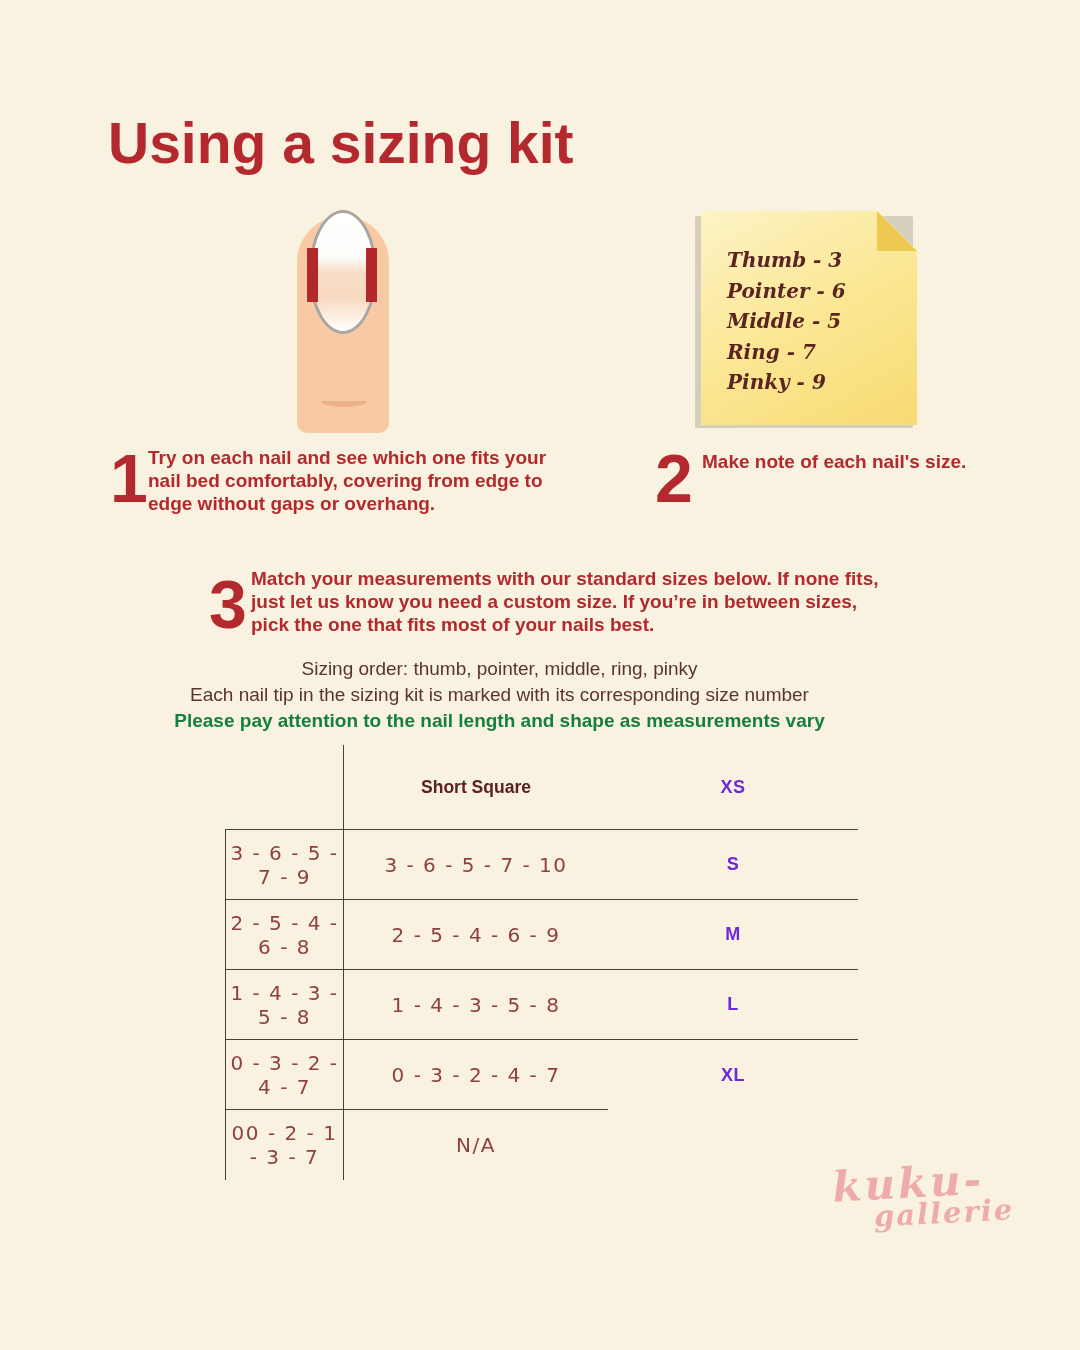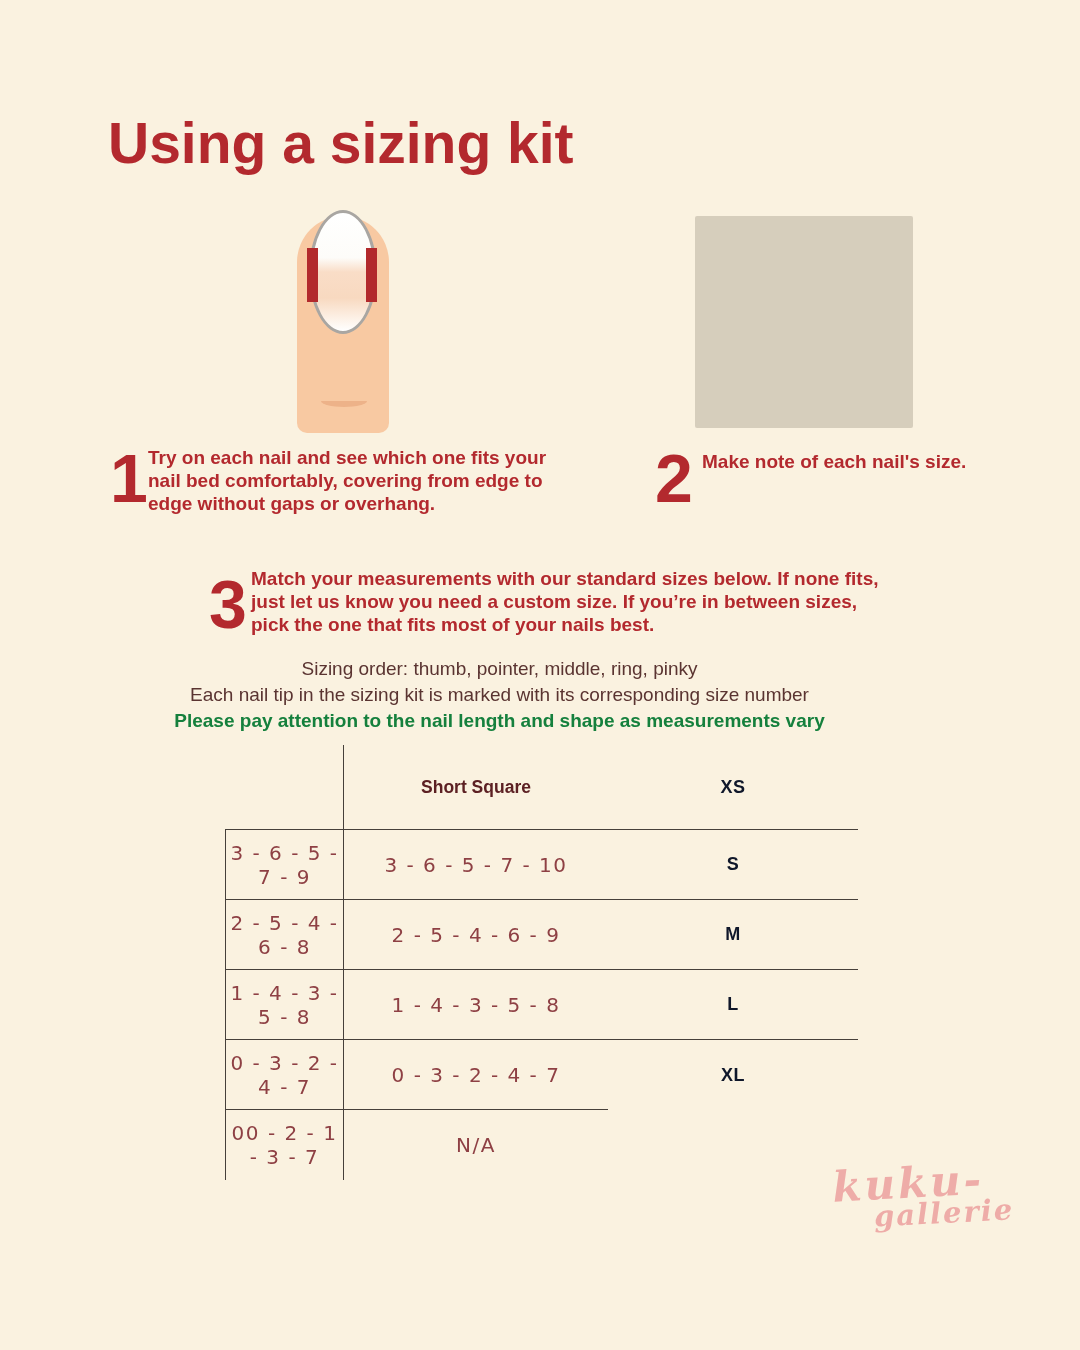--- a/index.html
+++ b/index.html
@@ -83,21 +83,21 @@
     grid-template-columns:118px 265px 250px;
     grid-template-rows:85px 70px 70px 70px 70px 70px;
   }
   .cell {
     display:flex; align-items:center; justify-content:center; text-align:center;
     box-sizing:border-box;
   }
   .v-line  { border-left:1.5px solid #46403a; }
   .h-line  { border-bottom:1.5px solid #46403a; }
   .col-head { font-weight:bold; font-size:17.5px; color:#5c2023; line-height:1.4; padding:0 16px; }
-  .row-head { font-weight:bold; font-size:18px; color:#0f172a; letter-spacing:0.5px; }
+  .row-head { font-weight:bold; font-size:18px; color:#6d28d9; letter-spacing:0.5px; }
   .val { font-family:"DejaVu Sans", sans-serif; font-size:20px; color:#8e4044; letter-spacing:1.5px; }
 
   
   .brand {
     position:absolute; left:833px; top:1162px; color:#eeaca8;
     font-family:"DejaVu Serif", serif; font-style:italic; font-weight:bold;
     transform:rotate(-3deg);
   }
   .brand-line1 { font-size:42px; letter-spacing:3px; line-height:1; }
   .brand-line2 { font-size:29px; letter-spacing:2px; margin:-4px 0 0 40px; line-height:1; }
@@ -111,20 +111,30 @@
 
   <div class="finger-wrap">
     <div class="finger"></div>
     <div class="nail"></div>
     <div class="fit-bar left"></div>
     <div class="fit-bar right"></div>
     <div class="crease"></div>
   </div>
 
   <div class="note-shadow"></div>
+  <div class="note">
+    <div class="note-fold"></div>
+    <ul class="note-list">
+      <li>Thumb - 3</li>
+      <li>Pointer - 6</li>
+      <li>Middle - 5</li>
+      <li>Ring - 7</li>
+      <li>Pinky - 9</li>
+    </ul>
+  </div>
 
   <div class="step-num num1">1</div>
   <div class="step-text txt1">Try on each nail and see which one fits your nail bed comfortably, covering from edge to edge without gaps or overhang.</div>
 
   <div class="step-num num2">2</div>
   <div class="step-text txt2">Make note of each nail's size.</div>
 
   <div class="step-num num3">3</div>
   <div class="step-text txt3">Match your measurements with our standard sizes below. If none fits, just let us know you need a custom size. If you’re in between sizes, pick the one that fits most of your nails best.</div>
 

